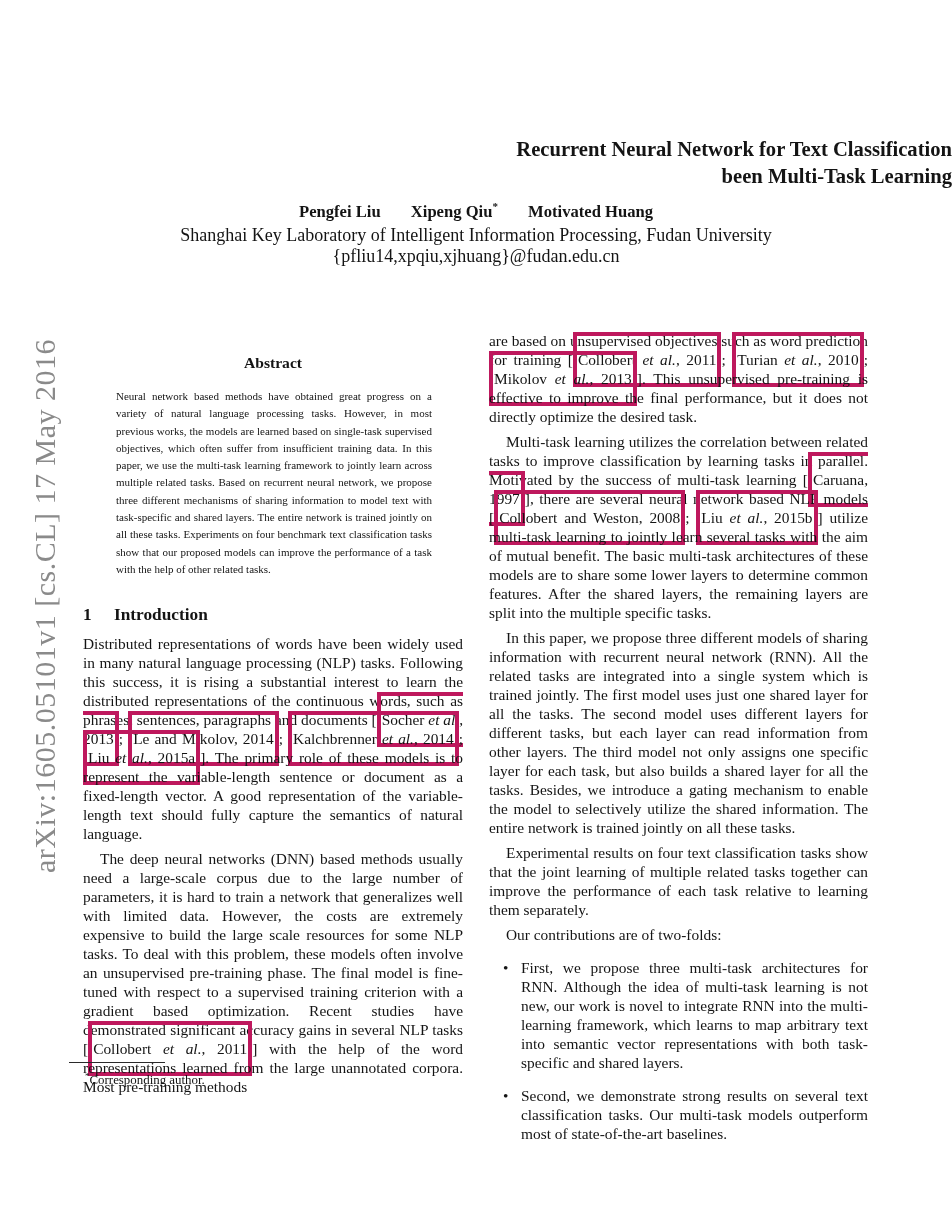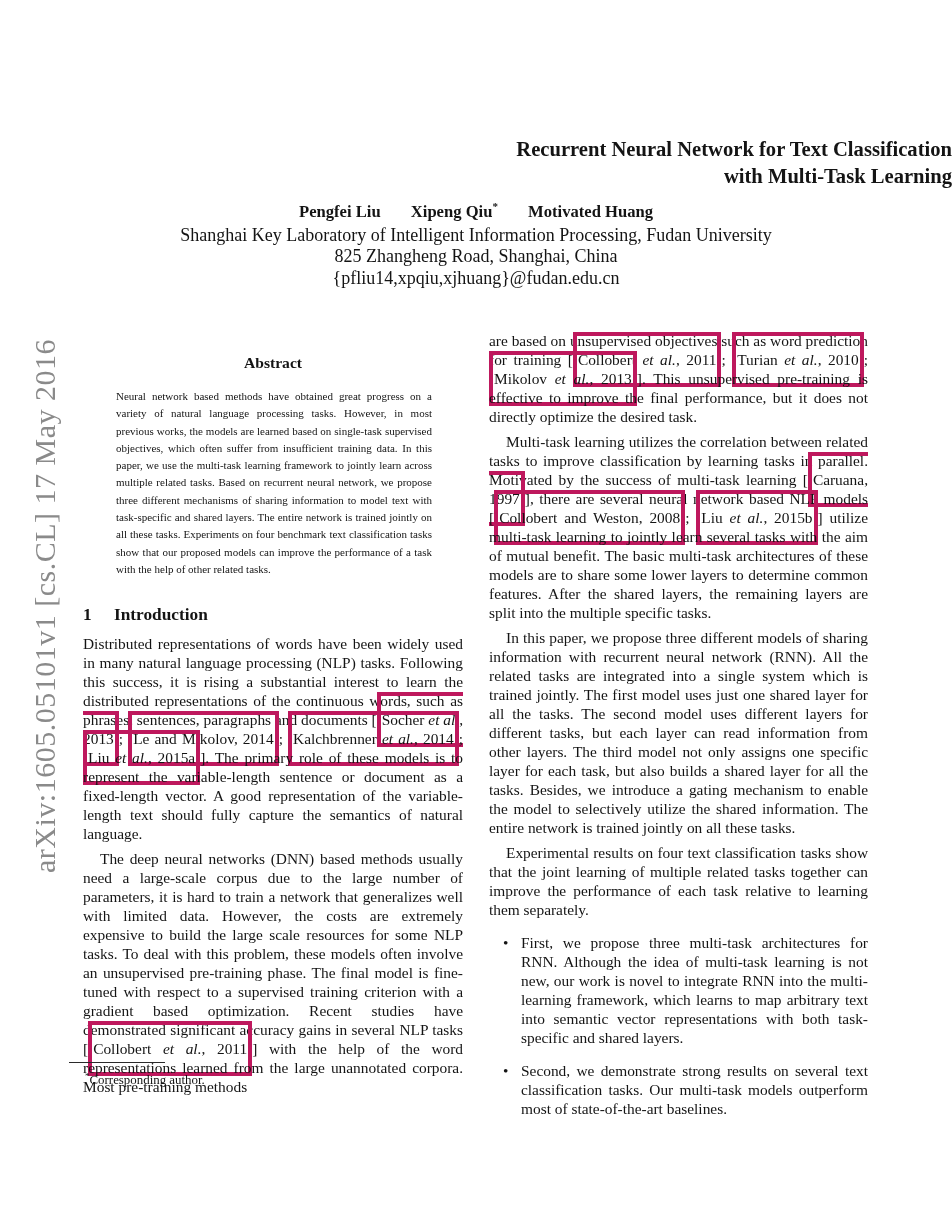--- a/index.html
+++ b/index.html
@@ -42,49 +42,49 @@
 </head>
 <body>
 
 <div class="page">
 
   <div class="watermark">arXiv:1605.05101v1  [cs.CL]  17 May 2016</div>
 
   <div class="titleblock">
     <div class="title">
       <div>Recurrent Neural Network for Text Classification</div>
-      <div>with Multi-Task Learning</div>
+      <div>been Multi-Task Learning</div>
     </div>
     <div class="authors">
       <span class="author"><span>Pengfei Liu</span><sup></sup></span>
       <span class="author"><span>Xipeng Qiu</span><sup>*</sup></span>
       <span class="author"><span>Motivated Huang</span><sup></sup></span>
     </div>
     <div class="affils">
       <div>Shanghai Key Laboratory of Intelligent Information Processing, Fudan University</div>
-      <div>825 Zhangheng Road, Shanghai, China</div>
       <div>{pfliu14,xpqiu,xjhuang}@fudan.edu.cn</div>
     </div>
   </div>
 
   <div class="col col-left">
     <div class="abstract-head">Abstract</div>
     <div class="abstract-body">Neural network based methods have obtained great progress on a variety of natural language processing tasks. However, in most previous works, the models are learned based on single-task supervised objectives, which often suffer from insufficient training data. In this paper, we use the multi-task learning framework to jointly learn across multiple related tasks. Based on recurrent neural network, we propose three different mechanisms of sharing information to model text with task-specific and shared layers. The entire network is trained jointly on all these tasks. Experiments on four benchmark text classification tasks show that our proposed models can improve the performance of a task with the help of other related tasks.</div>
     <div class="sec-head">
       <span class="sec-num">1</span><span>Introduction</span>
     </div>
     <p class="para first"><span>Distributed representations of words have been widely used in many natural language processing (NLP) tasks. Following this success, it is rising a substantial interest to learn the distributed representations of the continuous words, such as phrases, sentences, paragraphs and documents [</span><span class="cite"><span>Socher </span><em>et al.</em><span>, 2013</span></span><span>; </span><span class="cite"><span>Le and Mikolov, 2014</span></span><span>; </span><span class="cite"><span>Kalchbrenner </span><em>et al.</em><span>, 2014</span></span><span>; </span><span class="cite"><span>Liu </span><em>et al.</em><span>, 2015a</span></span><span>]. The primary role of these models is to represent the variable-length sentence or document as a fixed-length vector. A good representation of the variable-length text should fully capture the semantics of natural language.</span></p>
     <p class="para indent"><span>The deep neural networks (DNN) based methods usually need a large-scale corpus due to the large number of parameters, it is hard to train a network that generalizes well with limited data. However, the costs are extremely expensive to build the large scale resources for some NLP tasks. To deal with this problem, these models often involve an unsupervised pre-training phase. The final model is fine-tuned with respect to a supervised training criterion with a gradient based optimization. Recent studies have demonstrated significant accuracy gains in several NLP tasks [</span><span class="cite"><span>Collobert </span><em>et al.</em><span>, 2011</span></span><span>] with the help of the word representations learned from the large unannotated corpora. Most pre-training methods</span></p>
   </div>
 
   <div class="col col-right">
     <p class="para first"><span>are based on unsupervised objectives such as word prediction for training [</span><span class="cite"><span>Collobert </span><em>et al.</em><span>, 2011</span></span><span>; </span><span class="cite"><span>Turian </span><em>et al.</em><span>, 2010</span></span><span>; </span><span class="cite"><span>Mikolov </span><em>et al.</em><span>, 2013</span></span><span>]. This unsupervised pre-training is effective to improve the final performance, but it does not directly optimize the desired task.</span></p>
     <p class="para indent"><span>Multi-task learning utilizes the correlation between related tasks to improve classification by learning tasks in parallel. Motivated by the success of multi-task learning [</span><span class="cite"><span>Caruana, 1997</span></span><span>], there are several neural network based NLP models [</span><span class="cite"><span>Collobert and Weston, 2008</span></span><span>; </span><span class="cite"><span>Liu </span><em>et al.</em><span>, 2015b</span></span><span>] utilize multi-task learning to jointly learn several tasks with the aim of mutual benefit. The basic multi-task architectures of these models are to share some lower layers to determine common features. After the shared layers, the remaining layers are split into the multiple specific tasks.</span></p>
     <p class="para indent"><span>In this paper, we propose three different models of sharing information with recurrent neural network (RNN). All the related tasks are integrated into a single system which is trained jointly. The first model uses just one shared layer for all the tasks. The second model uses different layers for different tasks, but each layer can read information from other layers. The third model not only assigns one specific layer for each task, but also builds a shared layer for all the tasks. Besides, we introduce a gating mechanism to enable the model to selectively utilize the shared information. The entire network is trained jointly on all these tasks.</span></p>
     <p class="para indent"><span>Experimental results on four text classification tasks show that the joint learning of multiple related tasks together can improve the performance of each task relative to learning them separately.</span></p>
+    <p class="para indent"><span>Our contributions are of two-folds:</span></p>
     <div class="bullets">
       <div class="bullet">
         <span class="bullet-marker">•</span>
         <span><span>First, we propose three multi-task architectures for RNN. Although the idea of multi-task learning is not new, our work is novel to integrate RNN into the multi-learning framework, which learns to map arbitrary text into semantic vector representations with both task-specific and shared layers.</span></span>
       </div>
       <div class="bullet">
         <span class="bullet-marker">•</span>
         <span><span>Second, we demonstrate strong results on several text classification tasks. Our multi-task models outperform most of state-of-the-art baselines.</span></span>
       </div>
     </div>

